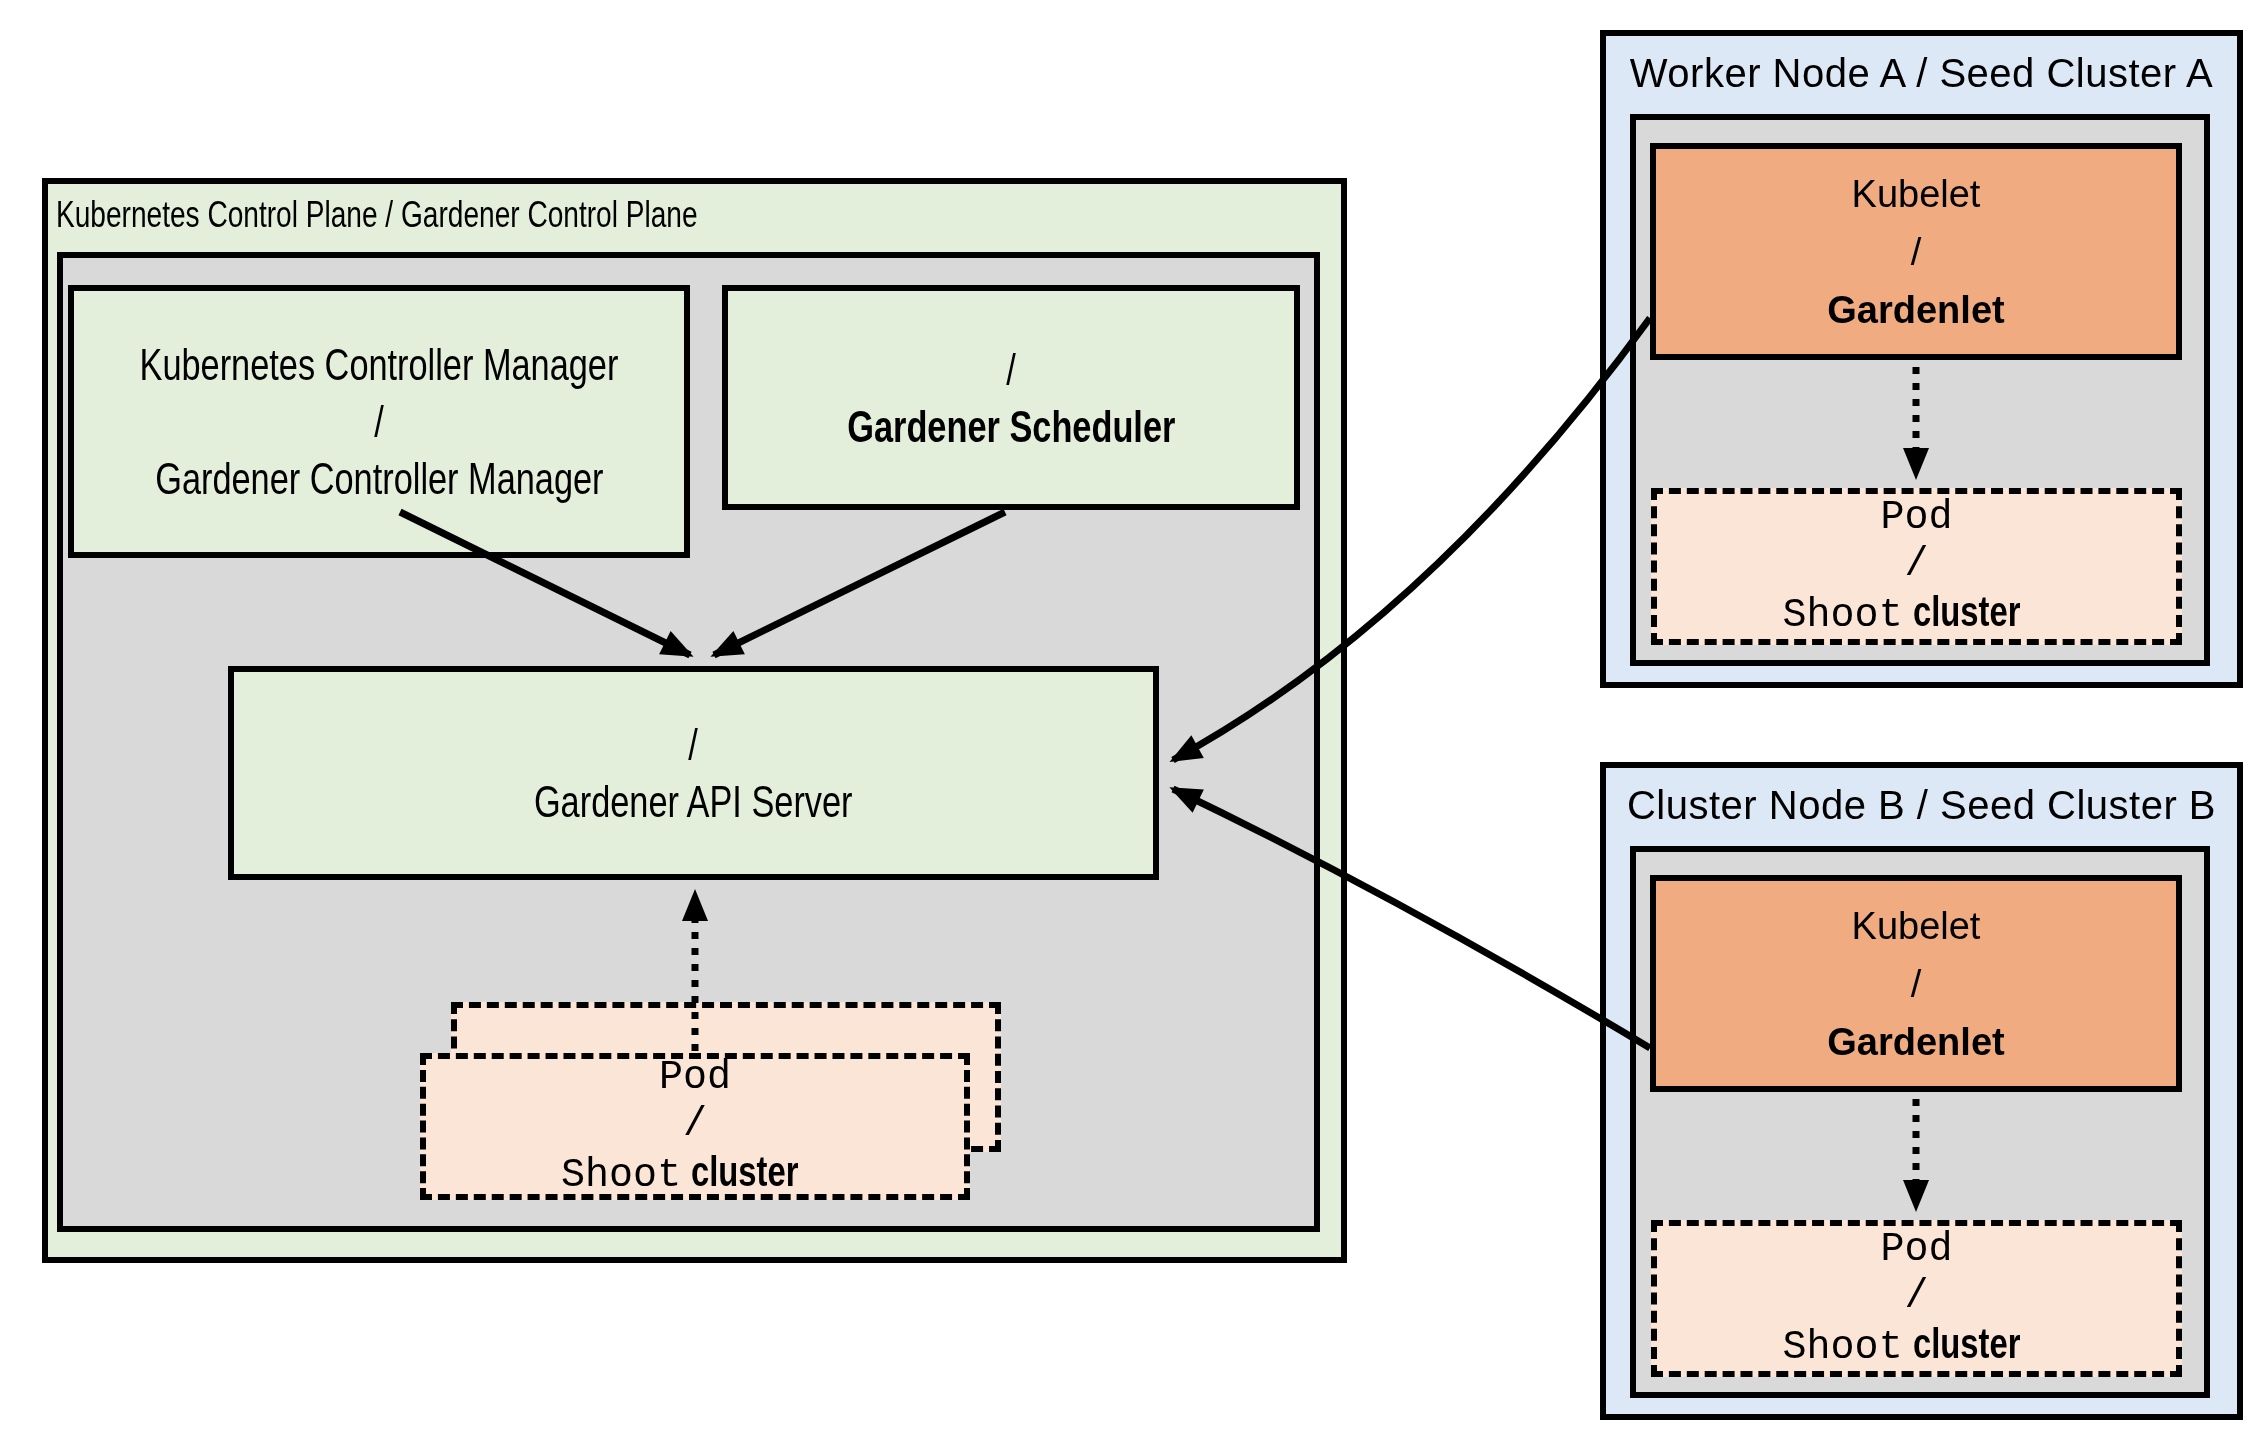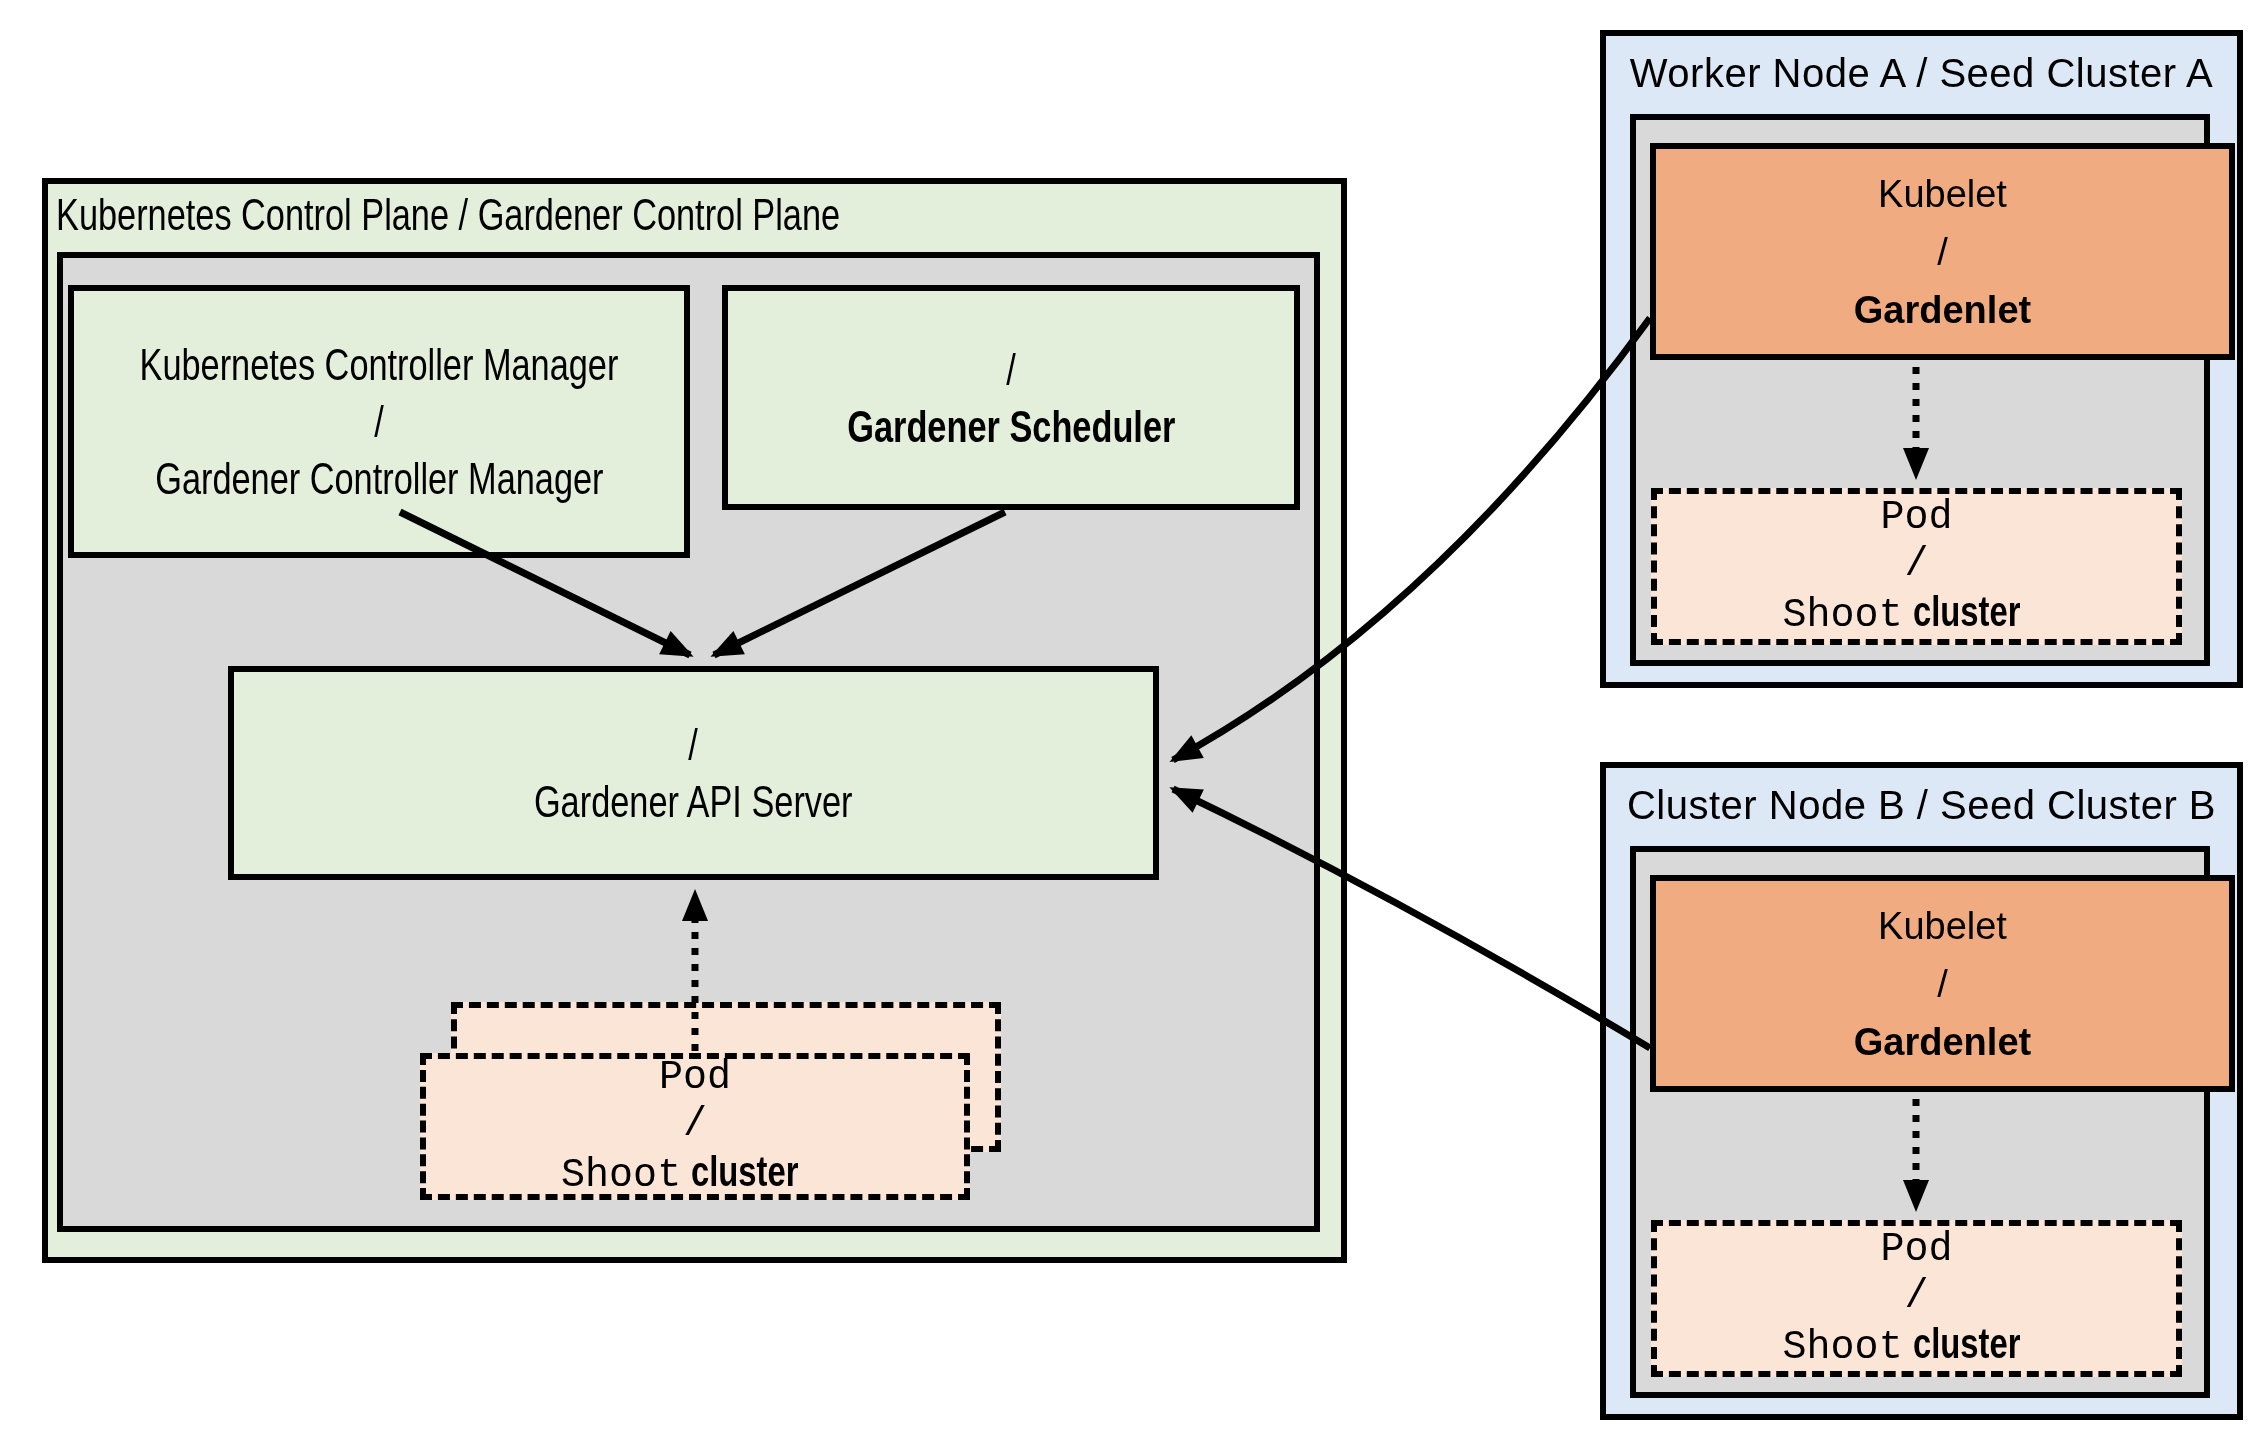--- a/index.html
+++ b/index.html
@@ -24,30 +24,30 @@
   .pod-back{left:451px;top:1002px;width:550px;height:150px;}
   .pod-front{left:420px;top:1053px;width:550px;height:147px;}
   .worker-outer{width:643px;height:658px;background:var(--blue-fill);
                 border:6px solid var(--line);}
   .wa-outer{left:1600px;top:30px;}
   .wb-outer{left:1600px;top:762px;}
   .worker-inner{width:580px;height:552px;background:var(--gray-fill);
                 border:6px solid var(--line);}
   .wa-inner{left:1630px;top:114px;}
   .wb-inner{left:1630px;top:846px;}
-  .kubelet{width:585px;height:217px;background:var(--orange-fill);
+  .kubelet{width:532px;height:217px;background:var(--orange-fill);
            border:6px solid var(--line);}
   .wa-kubelet{left:1650px;top:143px;}
   .wb-kubelet{left:1650px;top:875px;}
   .wpod{width:531px;height:157px;}
   .wa-pod{left:1651px;top:488px;}
   .wb-pod{left:1651px;top:1220px;}
   
   .cp-title{left:56px;top:178px;width:1200px;height:74px;
-            font-size:44px;line-height:74px;white-space:nowrap;}
+            font-size:36px;line-height:74px;white-space:nowrap;}
   .cp-title .cond{transform-origin:left center;}
   .worker-title{width:643px;height:82px;text-align:center;
                 font-size:40px;line-height:82px;letter-spacing:0.5px;white-space:nowrap;}
   .wa-title{left:1600px;top:32px;}
   .wb-title{left:1600px;top:764px;}
   .lines{display:flex;flex-direction:column;align-items:center;
          justify-content:center;height:100%;text-align:center;}
   .gbox .line,.apibox .line{font-size:44px;line-height:57px;white-space:nowrap;}
   .cond{display:inline-block;transform:scaleX(0.78);transform-origin:center center;}
   .kubelet .line{font-size:38px;line-height:58px;white-space:nowrap;}

